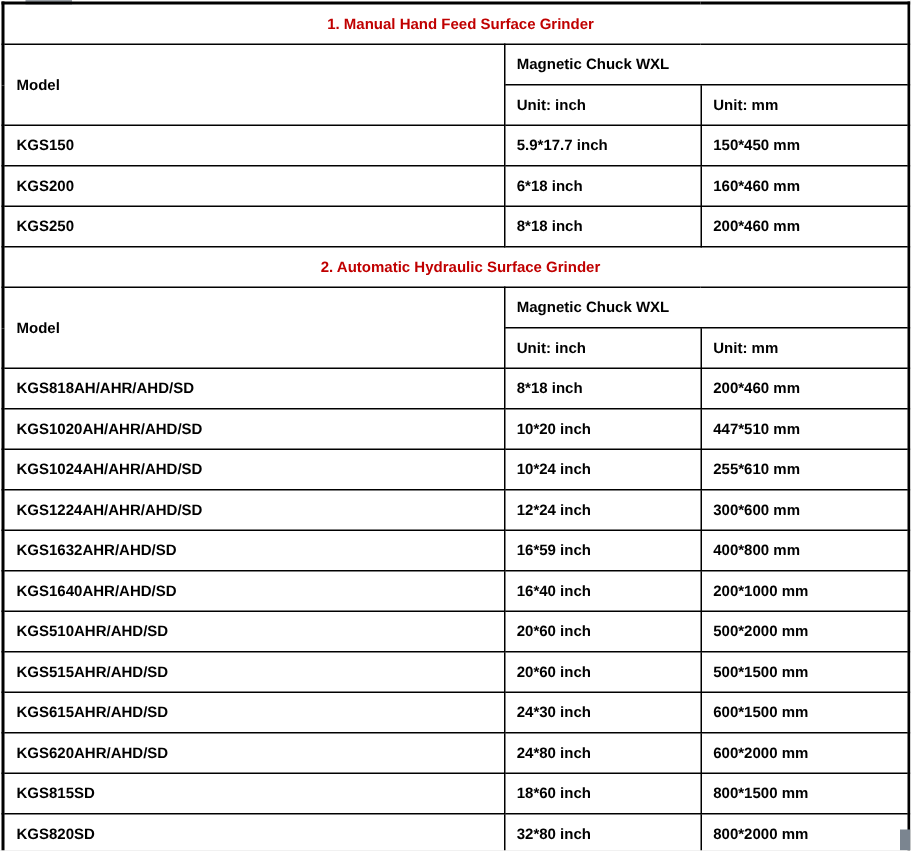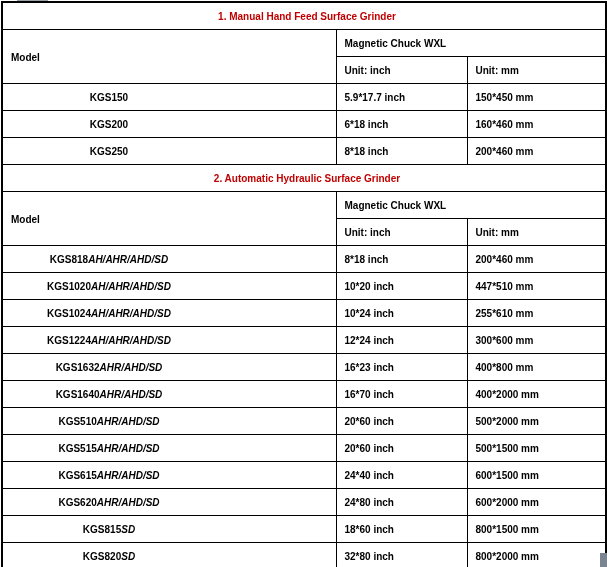--- a/index.html
+++ b/index.html
@@ -40,24 +40,24 @@
     color:var(--title-red);
     font-size:15px;
     padding:0;
   }
   td.model-span{
     vertical-align:top;
     padding-top:4px;
   }
   .model-line{
     display:flex;
-    justify-content:center;
+    justify-content:flex-start;
     width:196px;
   }
-  .model-line .variants{text-align:right;font-style:italic;}
+  .model-line .variants{text-align:right;}
   tr.partial td{
     border:none;
     height:10px;
   }
   .artifact-top{
     position:absolute;left:17px;top:0;width:31px;height:3px;
     background:var(--artifact-gray);
   }
   .artifact-scrollbar{
     position:absolute;left:600px;top:553px;width:7px;height:14px;
@@ -174,32 +174,32 @@
         <td>12*24 inch</td>
         <td>300*600 mm</td>
       </tr>
       <tr>
         <td>
           <div class="model-line">
             <span>KGS1632</span>
             <span class="variants">AHR/AHD/SD</span>
           </div>
         </td>
-        <td>16*23 inch</td>
+        <td>16*59 inch</td>
         <td>400*800 mm</td>
       </tr>
       <tr>
         <td>
           <div class="model-line">
             <span>KGS1640</span>
             <span class="variants">AHR/AHD/SD</span>
           </div>
         </td>
-        <td>16*70 inch</td>
-        <td>400*2000 mm</td>
+        <td>16*40 inch</td>
+        <td>200*1000 mm</td>
       </tr>
       <tr>
         <td>
           <div class="model-line">
             <span>KGS510</span>
             <span class="variants">AHR/AHD/SD</span>
           </div>
         </td>
         <td>20*60 inch</td>
         <td>500*2000 mm</td>
@@ -214,21 +214,21 @@
         <td>20*60 inch</td>
         <td>500*1500 mm</td>
       </tr>
       <tr>
         <td>
           <div class="model-line">
             <span>KGS615</span>
             <span class="variants">AHR/AHD/SD</span>
           </div>
         </td>
-        <td>24*40 inch</td>
+        <td>24*30 inch</td>
         <td>600*1500 mm</td>
       </tr>
       <tr>
         <td>
           <div class="model-line">
             <span>KGS620</span>
             <span class="variants">AHR/AHD/SD</span>
           </div>
         </td>
         <td>24*80 inch</td>

